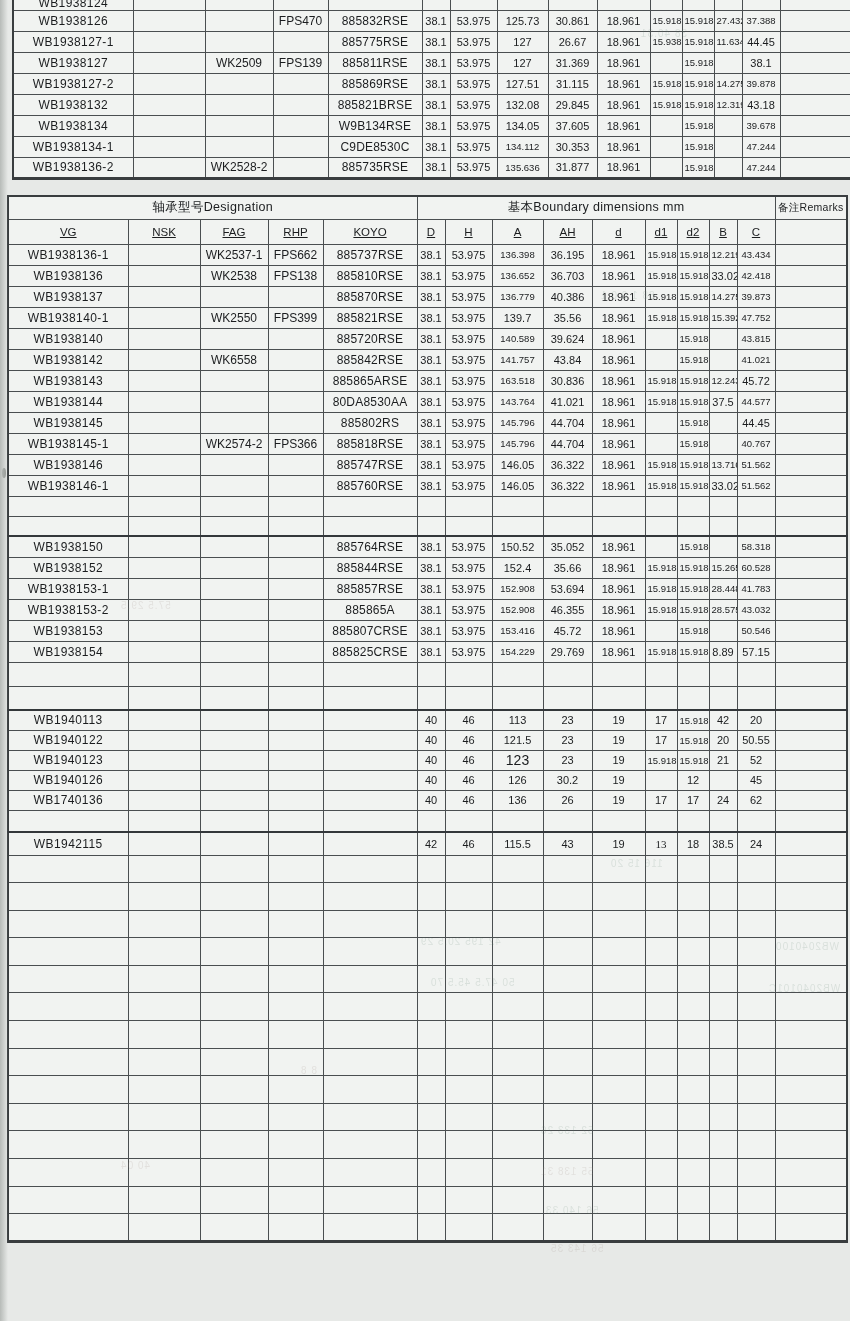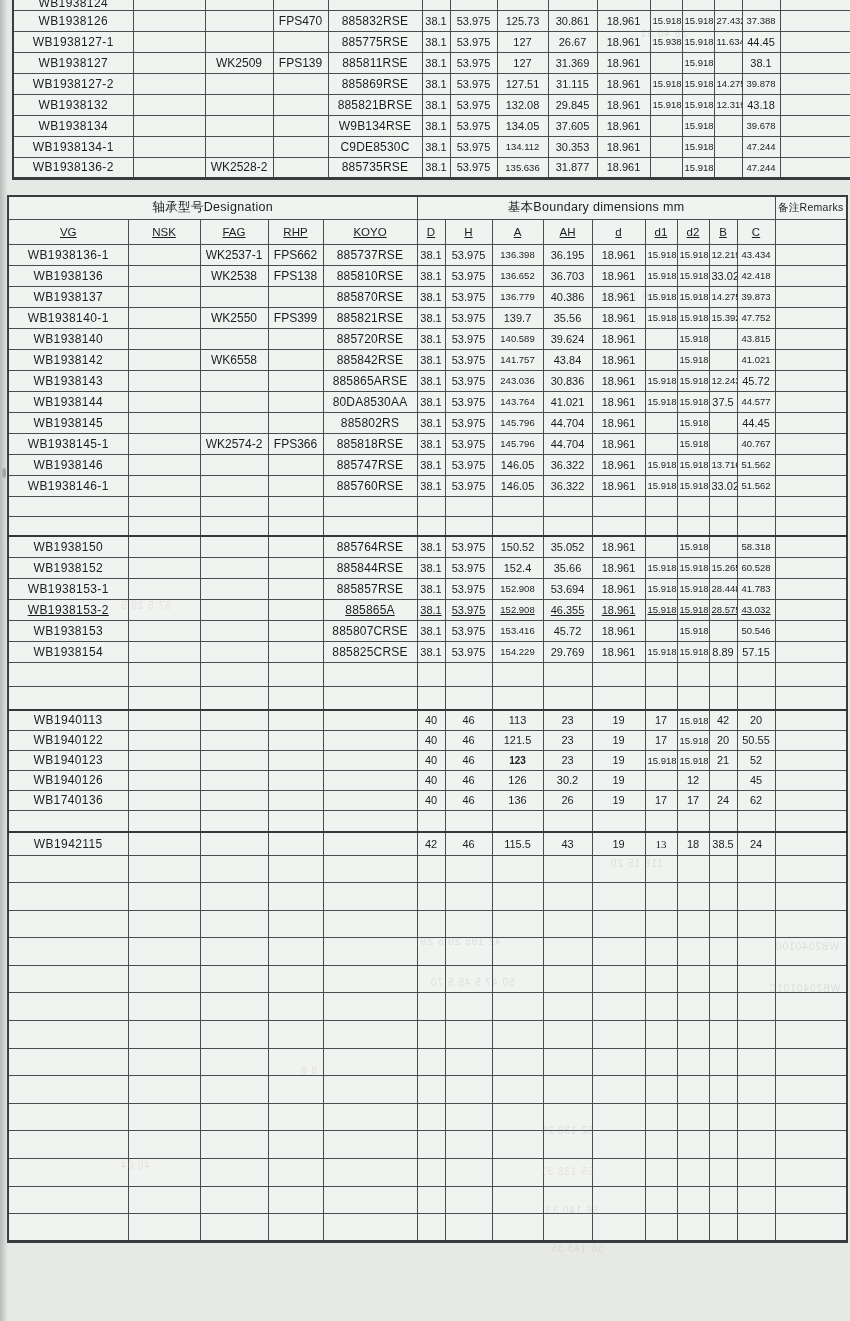--- a/index.html
+++ b/index.html
@@ -369,21 +369,21 @@
             <td class="col-14"></td>
           </tr>
           <tr style="height: 21px;">
             <td class="col-0">WB1938143</td>
             <td class="col-1"></td>
             <td class="col-2"></td>
             <td class="col-3"></td>
             <td class="col-4">885865ARSE</td>
             <td class="col-5" style="font-size: 11px;">38.1</td>
             <td class="col-6" style="font-size: 11px;">53.975</td>
-            <td class="col-7" style="font-size: 9.5px;">243.036</td>
+            <td class="col-7" style="font-size: 9.5px;">163.518</td>
             <td class="col-8" style="font-size: 11px;">30.836</td>
             <td class="col-9" style="font-size: 11px;">18.961</td>
             <td class="col-10" style="font-size: 9.5px;">15.918</td>
             <td class="col-11" style="font-size: 9.5px;">15.918</td>
             <td class="col-12" style="font-size: 9.5px;">12.243</td>
             <td class="col-13" style="font-size: 11px;">45.72</td>
             <td class="col-14"></td>
           </tr>
           <tr style="height: 21px;">
             <td class="col-0">WB1938144</td>
@@ -548,21 +548,21 @@
             <td class="col-6" style="font-size: 11px;">53.975</td>
             <td class="col-7" style="font-size: 9.5px;">152.908</td>
             <td class="col-8" style="font-size: 11px;">53.694</td>
             <td class="col-9" style="font-size: 11px;">18.961</td>
             <td class="col-10" style="font-size: 9.5px;">15.918</td>
             <td class="col-11" style="font-size: 9.5px;">15.918</td>
             <td class="col-12" style="font-size: 9.5px;">28.448</td>
             <td class="col-13" style="font-size: 9.5px;">41.783</td>
             <td class="col-14"></td>
           </tr>
-          <tr style="height: 21px; text-decoration: underline;">
+          <tr style="height: 21px;">
             <td class="col-0">WB1938153-2</td>
             <td class="col-1"></td>
             <td class="col-2"></td>
             <td class="col-3"></td>
             <td class="col-4">885865A</td>
             <td class="col-5" style="font-size: 11px;">38.1</td>
             <td class="col-6" style="font-size: 11px;">53.975</td>
             <td class="col-7" style="font-size: 9.5px;">152.908</td>
             <td class="col-8" style="font-size: 11px;">46.355</td>
             <td class="col-9" style="font-size: 11px;">18.961</td>
@@ -675,21 +675,21 @@
             <td class="col-14"></td>
           </tr>
           <tr style="height: 20px;">
             <td class="col-0">WB1940123</td>
             <td class="col-1"></td>
             <td class="col-2"></td>
             <td class="col-3"></td>
             <td class="col-4"></td>
             <td class="col-5" style="font-size: 11px;">40</td>
             <td class="col-6" style="font-size: 11px;">46</td>
-            <td class="col-7" style="font-size: 10px; font-weight: bold;">123</td>
+            <td class="col-7" style="font-size: 14px;">123</td>
             <td class="col-8" style="font-size: 11px;">23</td>
             <td class="col-9" style="font-size: 11px;">19</td>
             <td class="col-10" style="font-size: 9.5px;">15.918</td>
             <td class="col-11" style="font-size: 9.5px;">15.918</td>
             <td class="col-12" style="font-size: 11px;">21</td>
             <td class="col-13" style="font-size: 11px;">52</td>
             <td class="col-14"></td>
           </tr>
           <tr style="height: 20px;">
             <td class="col-0">WB1940126</td>

